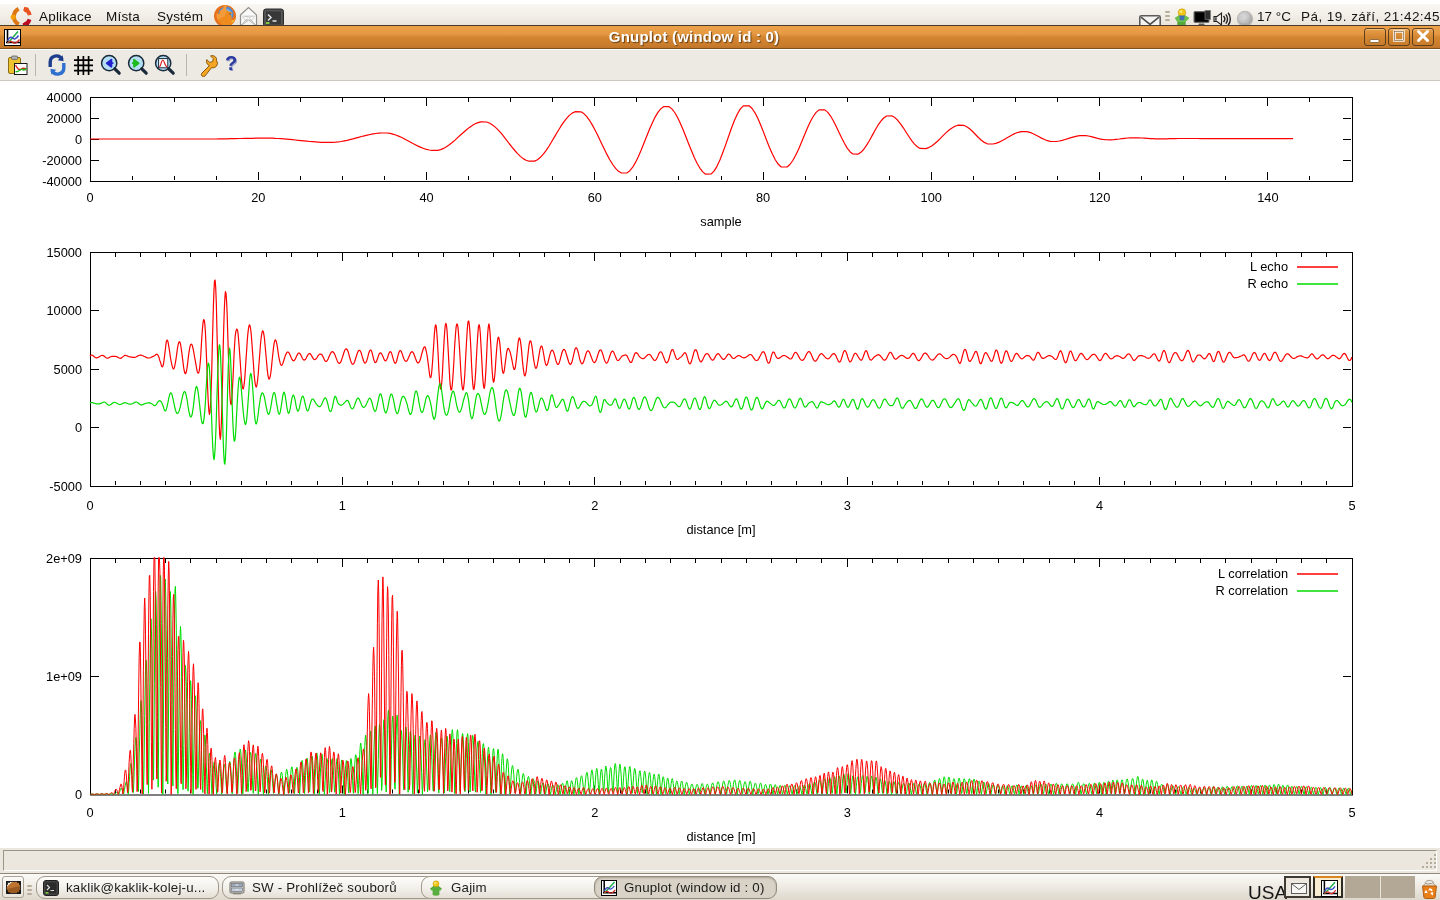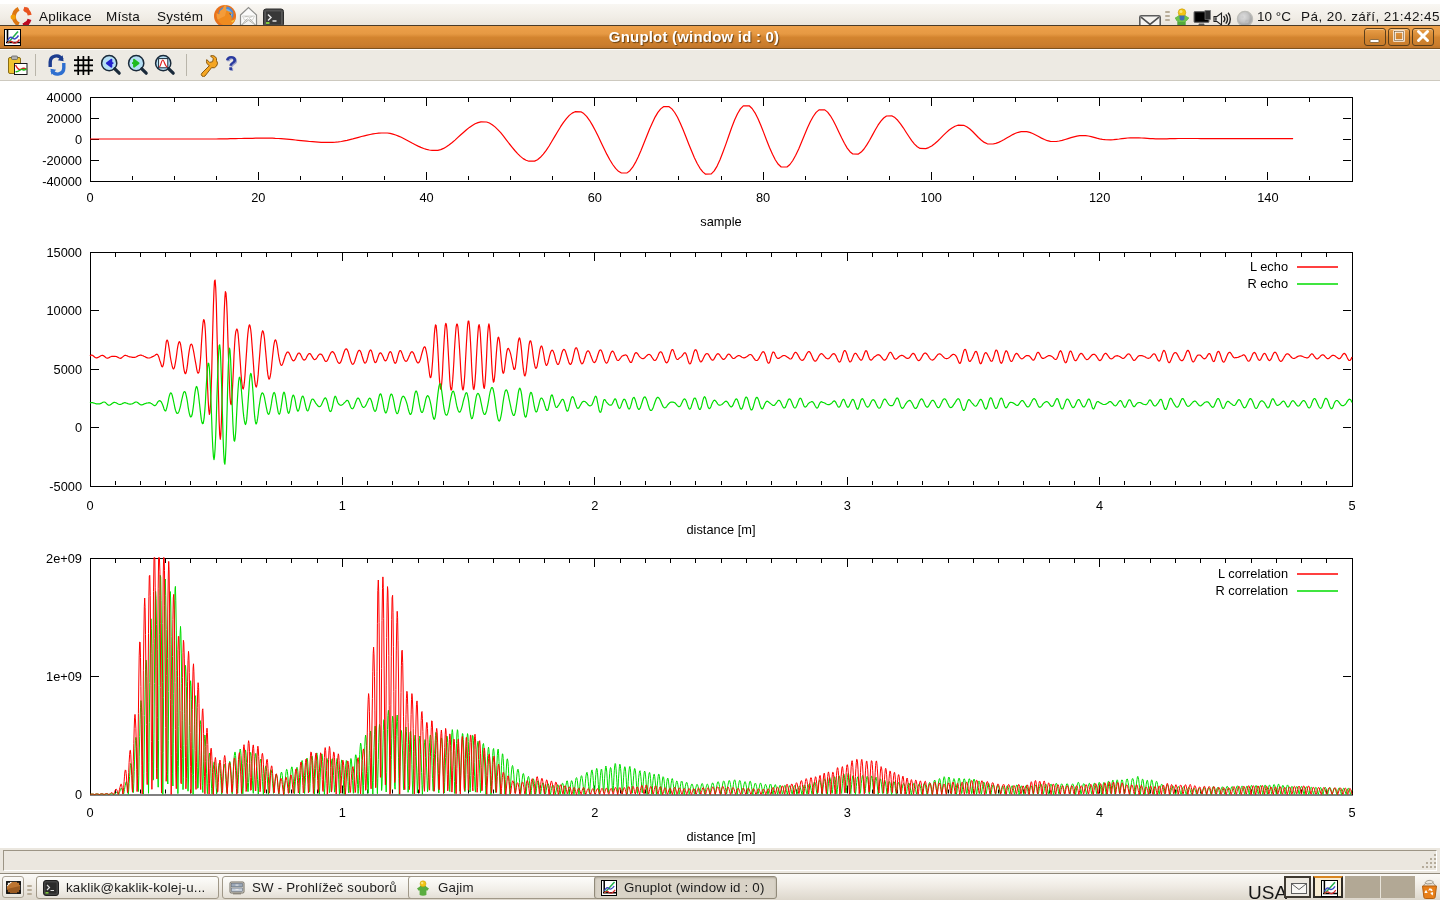--- a/index.html
+++ b/index.html
@@ -9,21 +9,21 @@
 #titlebar{position:absolute;left:0;top:25px;width:1440px;height:24px;background:linear-gradient(180deg,#eda04a 0%,#e69943 36%,#d3842f 52%,#ca7d2d 86%,#c0752a 100%);border-top:1px solid #4a3b28;border-bottom:1px solid #7c5220}
 #title{position:absolute;left:0;top:2px;width:1388px;text-align:center;font-size:15px;font-weight:bold;color:#fff;text-shadow:1px 1px 1px #6b4314;letter-spacing:0.2px}
 .wbtn{position:absolute;top:2px;width:22px;height:18px;border:1px solid #5c3f1b;border-radius:3px;background:linear-gradient(#e99e48,#d28530 55%,#c97d2d);box-shadow:inset 0 1px 0 rgba(255,235,200,.45)}
 #toolbar{position:absolute;left:0;top:50px;width:1440px;height:31px;background:#edeae3;border-bottom:1px solid #cdc9bf}
 .tsep{position:absolute;top:4px;width:1px;height:22px;background:#b9b5aa}
 #plotarea{position:absolute;left:0;top:81px;width:1220px;height:767px;background:#fff}
 .tl{font-size:12.8px;fill:#000;font-family:"Liberation Sans",sans-serif}
 #statusbar{position:absolute;left:0;top:848px;width:1440px;height:25px;background:#ebe7df}
 #stfield{position:absolute;left:3px;top:2px;width:1434px;height:21px;background:#ebe7df;border:1px solid;border-color:#9c9585 #fff #fff #9c9585}
 #taskbar{position:absolute;left:0;top:873px;width:1440px;height:27px;background:linear-gradient(#fbfaf7 0%,#f0ece5 45%,#ddd7cc 100%);border-top:1px solid #8f887a}
-.tbtn{position:absolute;top:2px;height:23px;border:1px solid #a09888;border-radius:3px;background:linear-gradient(#fdfdfb,#f1eee8 60%,#e4dfd6);display:flex;align-items:center;font-size:13.3px;letter-spacing:0.2px;color:#1b1b1b;white-space:nowrap;overflow:hidden}
+.tbtn{position:absolute;top:2px;height:23px;border:1px solid #a09888;border-radius:9px;background:linear-gradient(#fdfdfb,#f1eee8 60%,#e4dfd6);display:flex;align-items:center;font-size:13.3px;letter-spacing:0.2px;color:#1b1b1b;white-space:nowrap;overflow:hidden}
 .tbtn.active{background:#d9d3c7;box-shadow:inset 0 1px 2px rgba(90,80,60,.35);border-color:#918a7a}
 .tbtn .ti{margin:0 7px 0 6px;flex:none}
 #sdesk{position:absolute;left:2px;top:2px;width:22px;height:22px;border:1px solid #aaa294;border-radius:3px;background:linear-gradient(#fbfaf8,#e8e4db)}
 .grip i{display:block;width:5px;height:2px;background:#b9ae9a;margin:2px 0;border-radius:1px}
 .txt13{font-size:13.5px;color:#141414}
 </style></head>
 <body>
 
 <div id="panel">
 
@@ -106,22 +106,22 @@
         <radialGradient id="mg" cx="40%" cy="35%">
           <stop offset="0%" stop-color="#dedede"></stop>
           <stop offset="70%" stop-color="#c3c3c3"></stop>
           <stop offset="100%" stop-color="#ababab"></stop>
         </radialGradient>
       </defs>
   <circle cx="9" cy="9" r="7.6" fill="url(#mg)" stroke="#bdbdb8" stroke-width="1.2"></circle>
   <circle cx="6.5" cy="7" r="1.4" fill="#cfcfcf"></circle>
   <circle cx="11" cy="11.5" r="1.8" fill="#bcbcbc"></circle>
  </svg>
- <div class="pi txt13" style="left:1257px">10 °C</div>
- <div class="pi txt13" style="left:1301px;letter-spacing:0.45px">Pá, 20. září, 21:42:45</div>
+ <div class="pi txt13" style="left:1257px">17 °C</div>
+ <div class="pi txt13" style="left:1301px;letter-spacing:0.45px">Pá, 19. září, 21:42:45</div>
 </div>
 
 <div id="titlebar">
  <svg style="position:absolute;left:4px;top:3px" width="17" height="17" viewBox="0 0 17 17">
   <rect x="0.5" y="0.5" width="16" height="16" fill="#fff" stroke="#000"></rect>
   <path d="M3.5 1v13M2 13.5h14" stroke="#000" stroke-width="1.6"></path>
   <path d="M4 14L14 2.5" stroke="#22b14c" stroke-width="1.6"></path>
   <path d="M3.5 12c2-4 3.5-4.5 5-3s3.5 1.5 6-2.5" fill="none" stroke="#3a48c4" stroke-width="1.5"></path>
   <path d="M3.5 14c2.5-2.5 4-2 5.5-.5s4 .5 6.5-3" fill="none" stroke="#d42a2a" stroke-width="1.3"></path>
  </svg>
@@ -294,21 +294,21 @@
   <svg class="ti" width="16" height="16" viewBox="0 0 16 16">
    <rect x="1" y="2" width="14" height="11" rx="1.2" fill="#dcd9d2" stroke="#6f6a60"></rect>
    <rect x="2.5" y="3.5" width="11" height="3.3" fill="#9aa7b8" stroke="#5f6a78" stroke-width=".6"></rect>
    <rect x="2.5" y="8" width="11" height="3.3" fill="#c3ccd8" stroke="#5f6a78" stroke-width=".6"></rect>
    <rect x="6.5" y="4.6" width="3" height="1" fill="#e8e8e8"></rect>
    <rect x="6.5" y="9.1" width="3" height="1" fill="#e8e8e8"></rect>
    <rect x="4" y="13" width="8" height="1.4" fill="#8a857b"></rect>
   </svg>
   SW - Prohlížeč souborů
  </div>
- <div class="tbtn" style="left:408px;width:219px">
+ <div class="tbtn" style="left:421px;width:219px">
   <svg class="ti" width="16" height="16" viewBox="0 0 16 16">
    <path d="M2 8.5c1.6-1.2 2.4-1.2 3.2-2.4h5.6c.8 1.2 1.6 1.2 3.2 2.4l-2 2.4-.6-.8v5c-2 .8-4.8.8-6.8 0v-5l-.6.8z" fill="#5aad3f"></path>
    <circle cx="8" cy="3.8" r="3" fill="#f2c514" stroke="#c79a06" stroke-width=".5"></circle>
    <circle cx="7.2" cy="3" r="1.2" fill="#f9e47a"></circle>
   </svg>
   Gajim
  </div>
  <div class="tbtn active" style="left:594px;width:183px">
   <svg class="ti" width="16" height="16" viewBox="0 0 16 16">
    <rect x="0.5" y="0.5" width="15" height="15" fill="#fff" stroke="#000"></rect>

